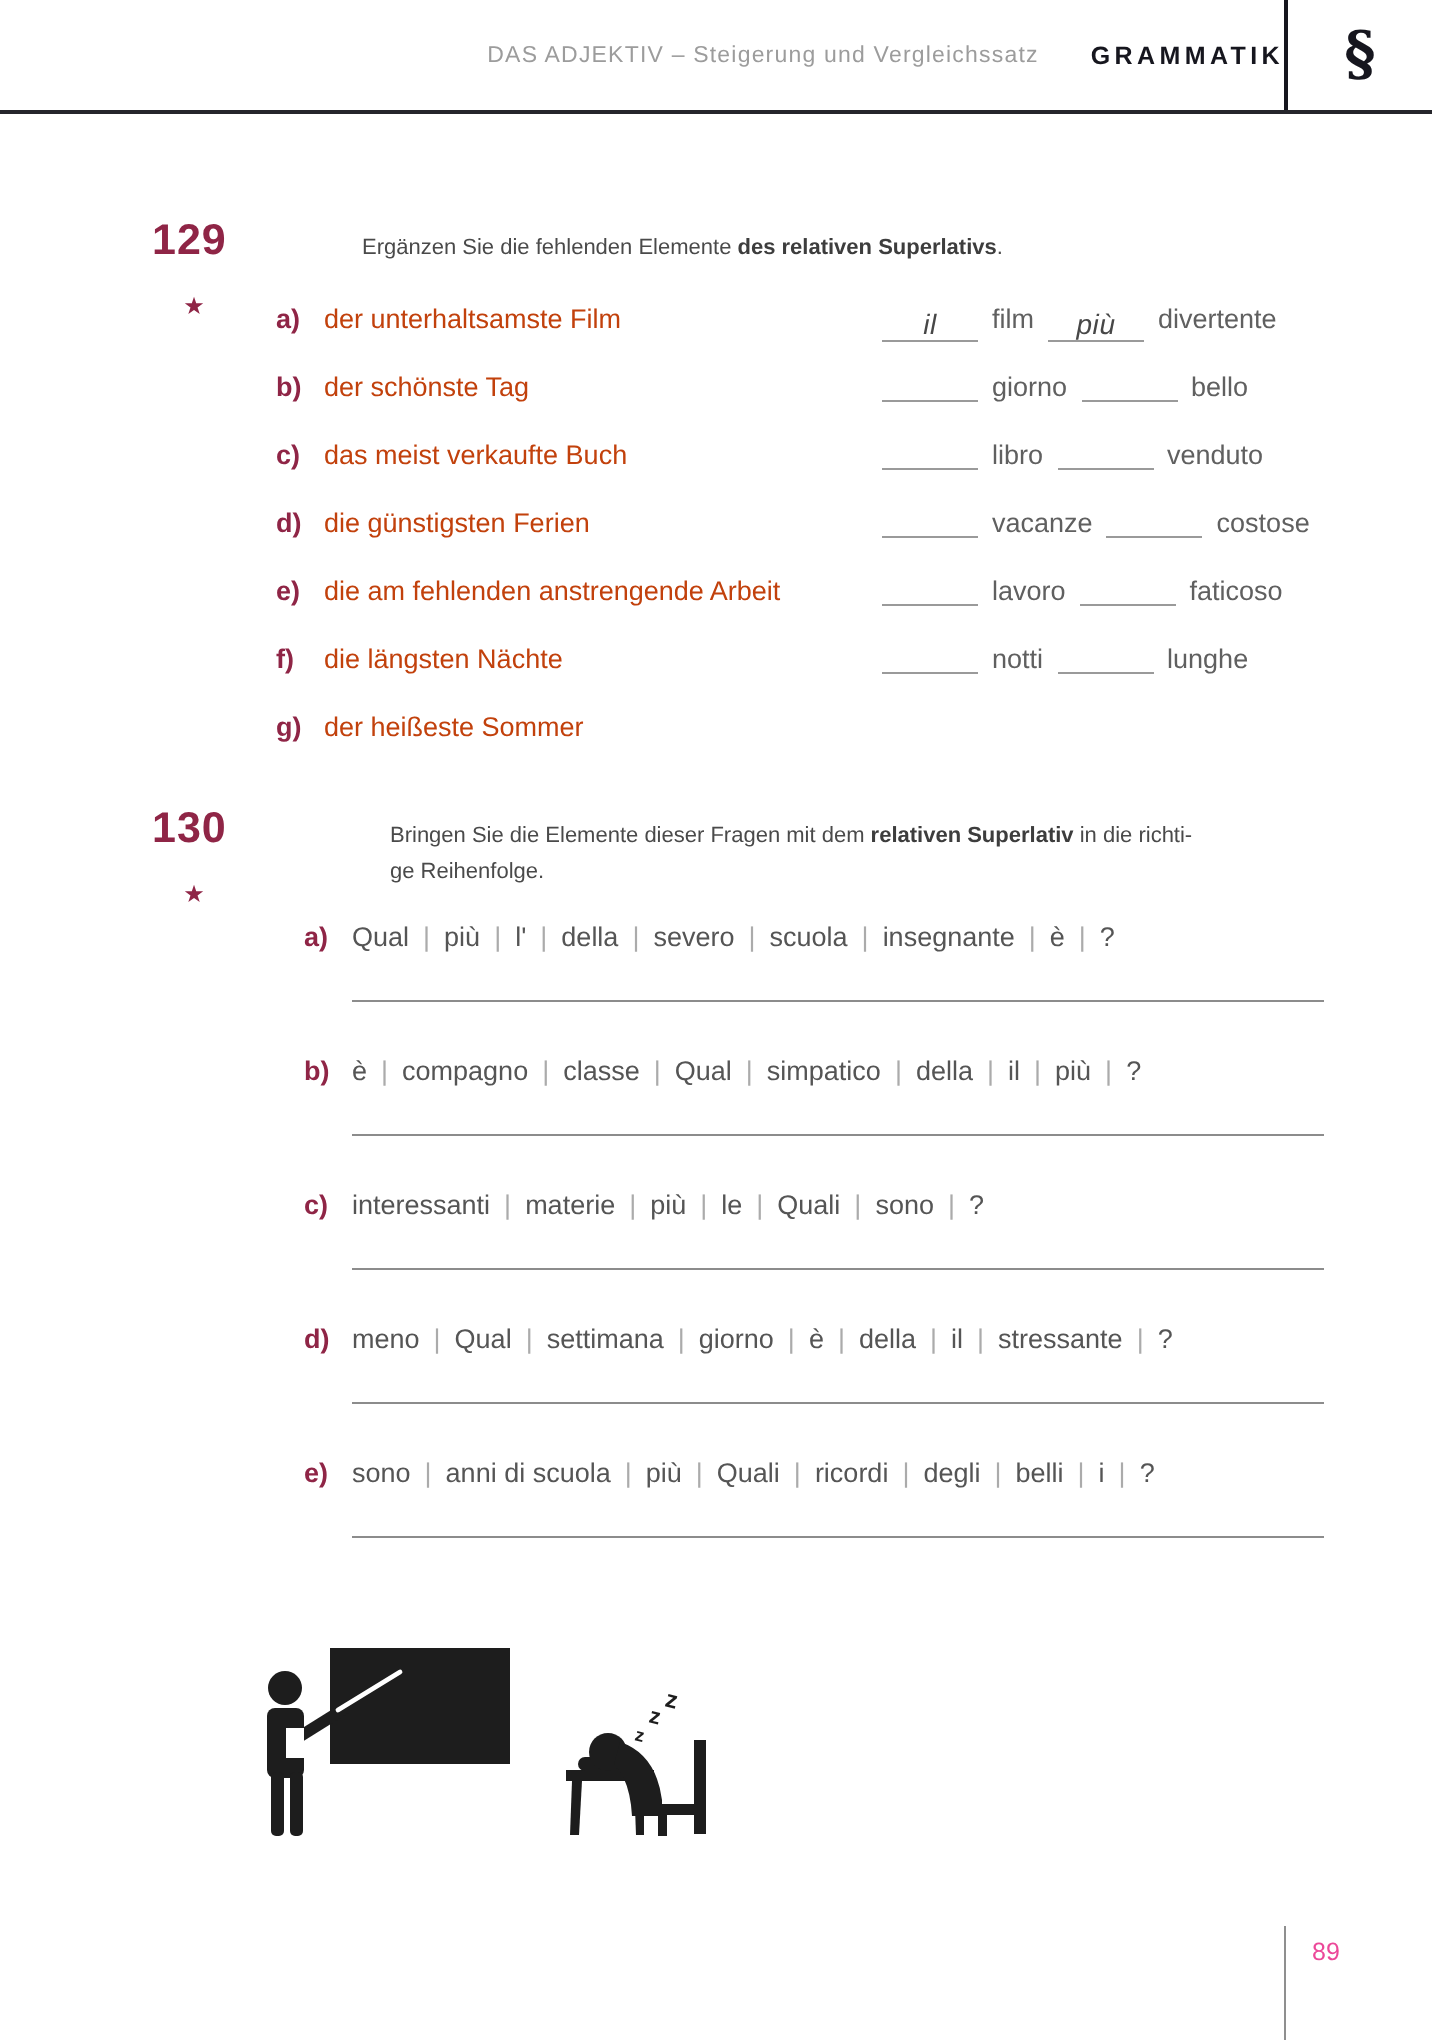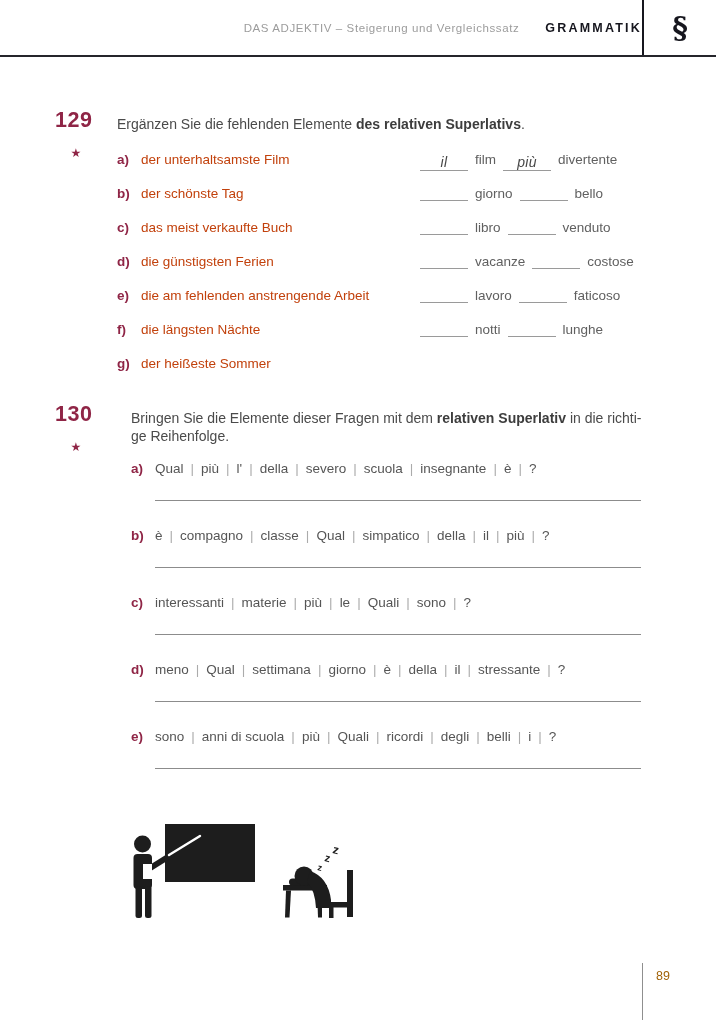--- a/index.html
+++ b/index.html
@@ -15,26 +15,26 @@
     position:absolute; top:0; left:0; right:0; height:57px;
     border-bottom:2px solid #25252b;
     display:flex; align-items:center; justify-content:flex-end;
   }
   .hdr .chapter { color:#9c9c9c; font-size:11.5px; letter-spacing:0.6px; margin-right:26px; }
   .hdr .section { color:#16161e; font-weight:bold; font-size:12.5px; letter-spacing:2.2px; }
   .hdr .hdr-divider { width:2px; align-self:stretch; background:#16161e; }
   .hdr .para-icon { width:72px; text-align:center; font-size:30px; font-weight:bold; color:#16161e; font-family:"DejaVu Serif", serif; }
 
   
-  .exercise { position:absolute; left:55px; width:602px; display:grid; grid-template-columns:62px 1fr; align-items:start; }
+  .exercise { position:absolute; left:76px; width:602px; display:grid; grid-template-columns:62px 1fr; align-items:start; }
   .ex129 { top:110px; }
   .ex130 { top:404px;gap:14px; }
   .ex-num  { font-size:21.5px; font-weight:bold; color:#8f2546; letter-spacing:0.5px; line-height:1; }
   .ex-star { margin-top:15px; width:42px; text-align:center; font-size:12px; color:#8f2546; line-height:1; }
-  .instruction { padding-top:5px; font-size:14px; line-height:18px; color:#4a4a4a; }
+  .instruction { padding-top:5px; font-size:11px; line-height:18px; color:#4a4a4a;margin-left:43px; }
   .instruction b { color:#3d3d3d; }
 
   
   .fill-items { margin-top:18px; }
   .fill-row { position:relative; line-height:18px; height:16px; margin-bottom:18px; font-size:13.5px; white-space:nowrap; }
   .item-label { display:inline-block; width:24px; font-weight:bold; color:#8f2546; }
   .german { color:#c2410c; }
   .answer-zone { position:absolute; left:303px; top:0; white-space:nowrap; color:#606060; }
   .blank {
     display:inline-block; min-width:48px; text-align:center;
@@ -51,21 +51,21 @@
   .answer-line { height:0; border-bottom:1px solid #8c8c8c; margin:22px 0 26px 24px; width:486px; }
 
   
   .illos { position:absolute; top:818px; left:125px; width:240px; height:102px; }
   .illos svg { position:absolute; bottom:0; }
   .teacher-svg { left:0; }
   .sleeper-svg { left:158px; bottom:6px; }
 
   
   .foot-divider { position:absolute; left:642px; top:963px; width:1px; height:57px; background:#8f8f8f; }
-  .page-num { position:absolute; left:656px; top:969px; font-size:12.5px; color:#a16207; }
+  .page-num { position:absolute; left:656px; top:969px; font-size:12.5px; color:#ec4899; }
 </style>
 </head>
 <body>
 
 <div class="page">
 
   <div class="hdr">
     <span class="chapter">DAS ADJEKTIV – Steigerung und Vergleichssatz</span>
     <span class="section">GRAMMATIK</span>
     <span class="hdr-divider"></span>

